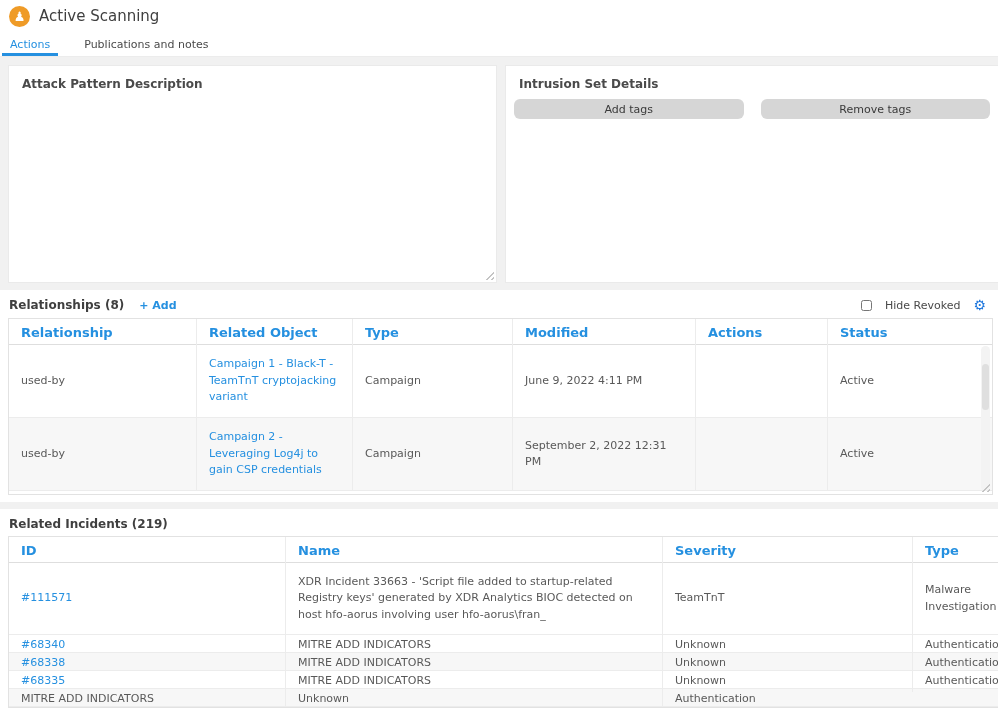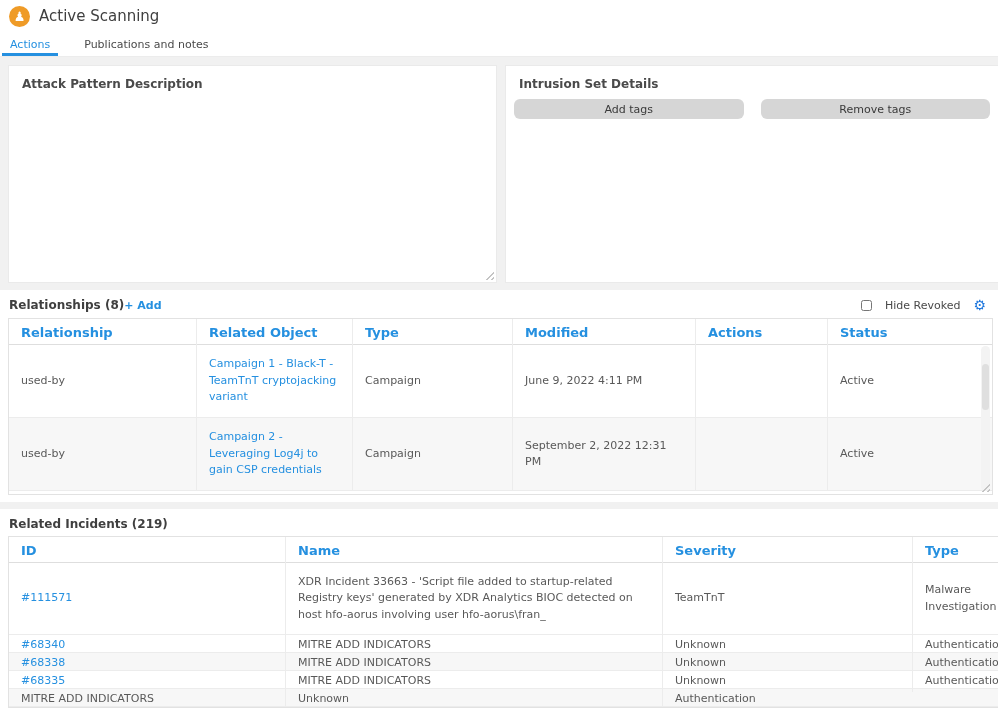--- a/index.html
+++ b/index.html
@@ -23,21 +23,21 @@
   .tagbtns { display:flex; padding:0 8px; gap:17px; }
   .tagbtn { flex:1; height:20px; background:#d6d6d6; border:none; border-radius:6px;
     font-size:11px; color:#3a3a3a; font-family:inherit; cursor:pointer; }
   .grip { position:absolute; right:2px; bottom:2px; width:9px; height:9px;
     background:repeating-linear-gradient(135deg,#c4c4c4 0 1px,transparent 1px 3.5px);
     clip-path:polygon(100% 0,100% 100%,0 100%); }
 
   .panel { background:#fff; margin-top:7px; }
   .panel-head { display:flex; align-items:center; padding:8px 8px 6px 9px; }
   .panel-title { font-size:12px; font-weight:bold; color:#3f3f3f; }
-  .add-link { font-size:11px; font-weight:bold; color:#2590e0; cursor:pointer; }
+  .add-link { font-size:11px; font-weight:bold; color:#2590e0; margin-left:15px; cursor:pointer; }
   .head-right { margin-left:auto; display:flex; align-items:center; gap:13px; padding-right:4px; }
   .hide-revoked-label { font-size:11px; color:#4a4a4a; }
   .cbx { width:11px; height:11px; accent-color:#fff; margin-top:1px; }
   .gear { color:#1d76dd; font-size:14px; line-height:1; cursor:pointer; }
 
   .tbl { border:1px solid #e2e2e2; margin:0 8px; position:relative; overflow:hidden; background:#fff; }
   .rel-tbl { height:177px; margin-right:5px; }
   .row { display:grid; }
   .rel-grid { grid-template-columns:188px 156px 160px 183px 132px 1fr; }
   .inc-grid { grid-template-columns:277px 377px 250px 1fr; }

